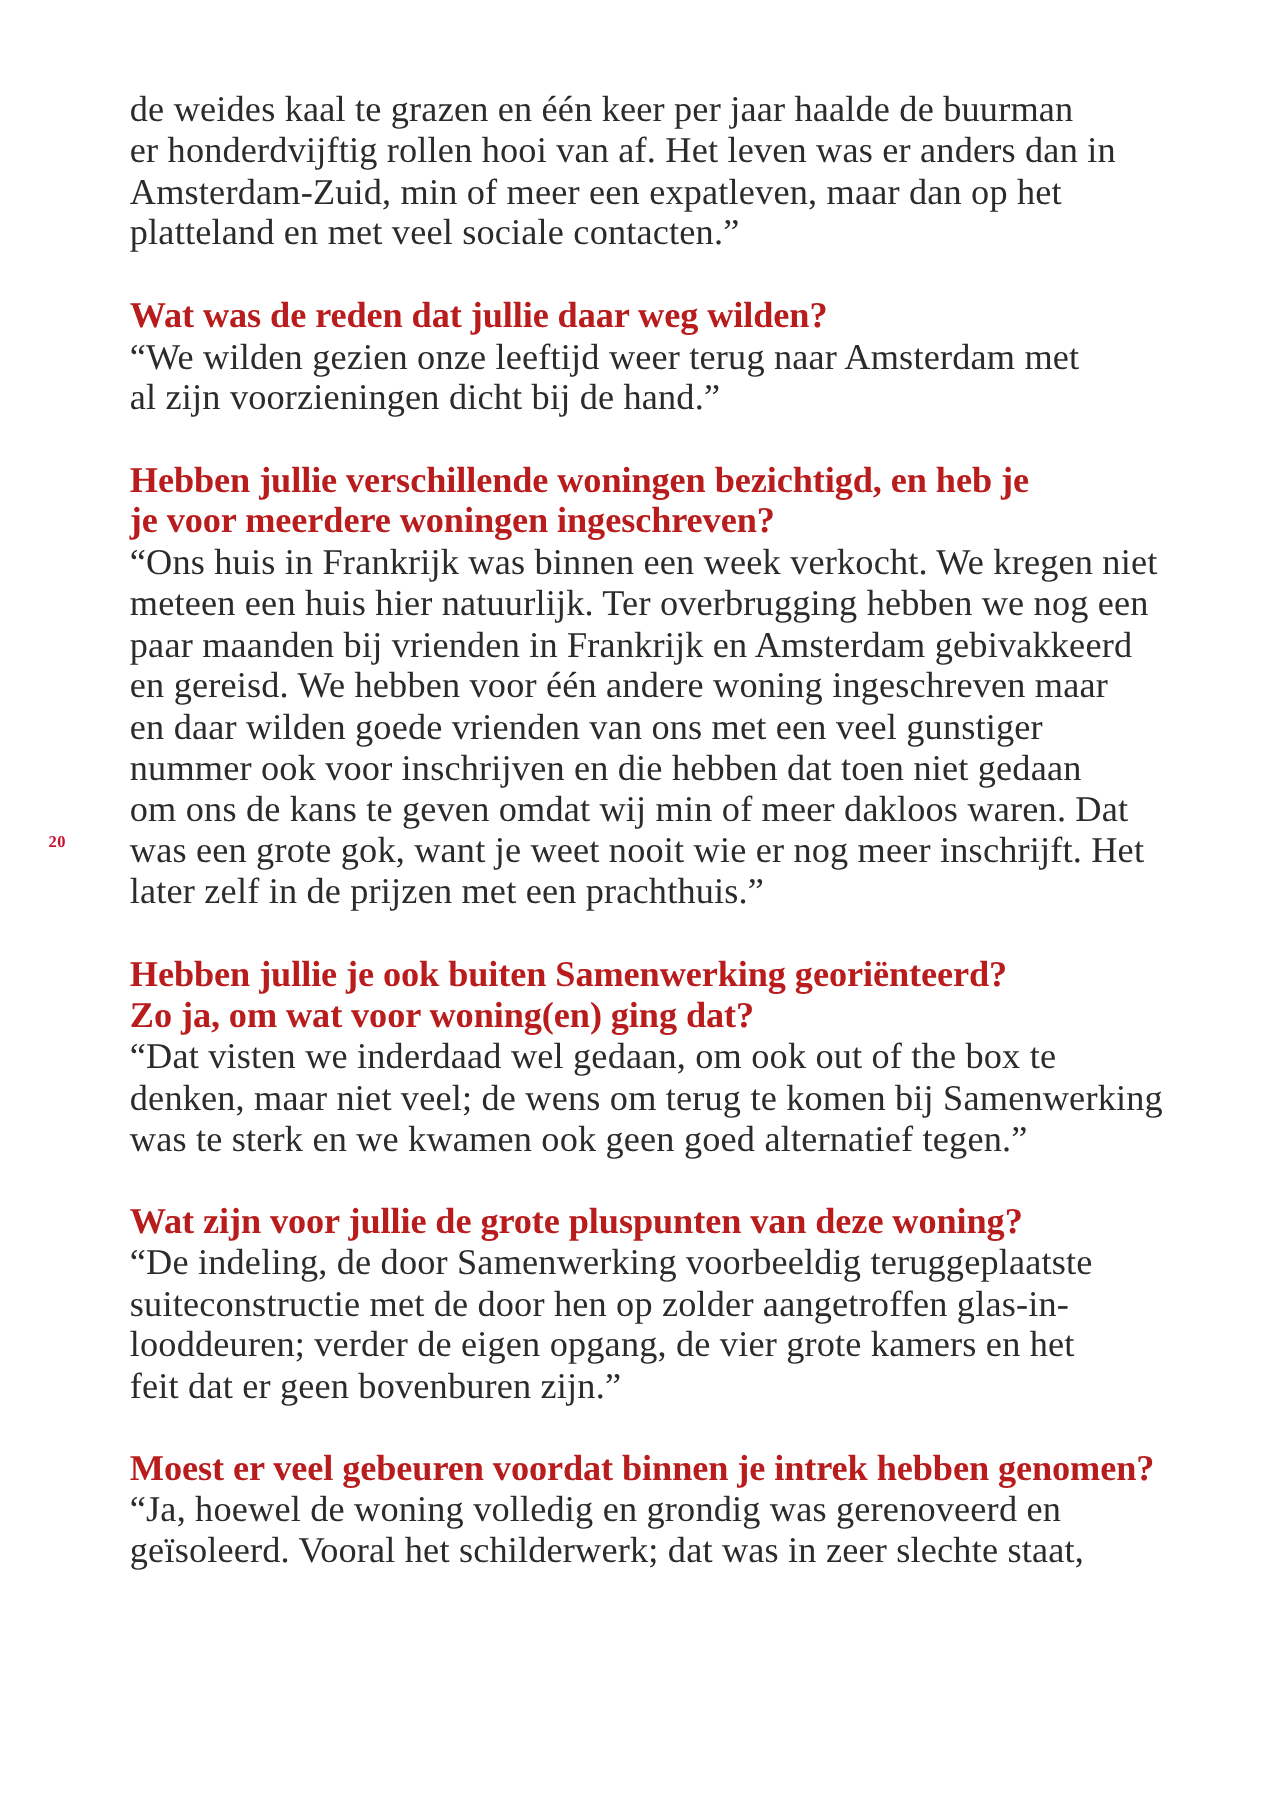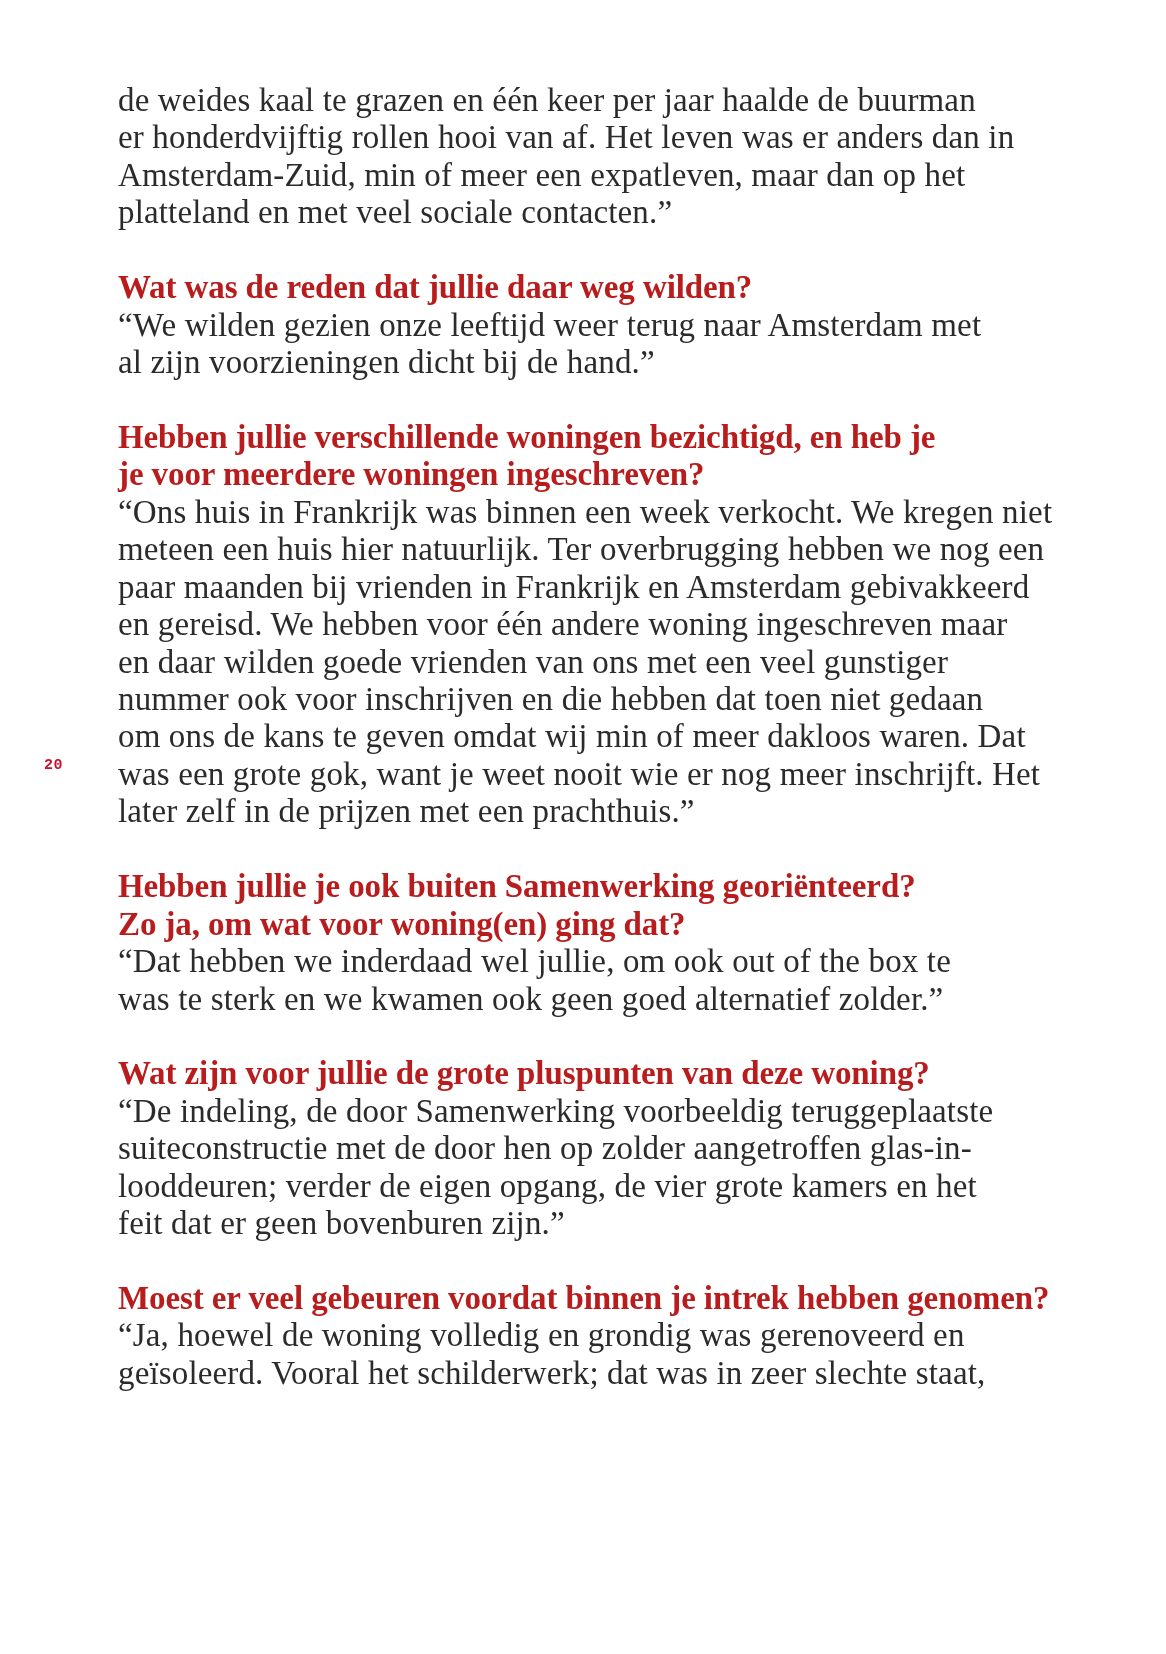--- a/index.html
+++ b/index.html
@@ -10,21 +10,21 @@
     body {
       width: 1166px;
       height: 1654px;
       position: relative;
       overflow: hidden;
     }
     .page-number {
       position: absolute;
       left: 44px;
       top: 757px;
-      font-family: Liberation Mono, monospace;
+      font-family: Liberation Serif, serif;
       font-weight: bold;
       font-size: 15px;
       letter-spacing: 0.5px;
       line-height: 18px;
     }
     .column {
       position: absolute;
       left: 118px;
       top: 82px;
       width: 900px;
@@ -88,22 +88,23 @@
       <span class="line">later zelf in de prijzen met een prachthuis.”</span>
     </div>
   </div>
 
   <div class="block">
     <div class="q">
       <span class="line">Hebben jullie je ook buiten Samenwerking georiënteerd?</span>
       <span class="line">Zo ja, om wat voor woning(en) ging dat?</span>
     </div>
     <div class="a">
-      <span class="line">“Dat hebben we inderdaad wel jullie, om ook out of the box te</span>
-      <span class="line">was te sterk en we kwamen ook geen goed alternatief zolder.”</span>
+      <span class="line">“Dat visten we inderdaad wel gedaan, om ook out of the box te</span>
+      <span class="line">denken, maar niet veel; de wens om terug te komen bij Samenwerking</span>
+      <span class="line">was te sterk en we kwamen ook geen goed alternatief tegen.”</span>
     </div>
   </div>
 
   <div class="block">
     <div class="q">
       <span class="line">Wat zijn voor jullie de grote pluspunten van deze woning?</span>
     </div>
     <div class="a">
       <span class="line">“De indeling, de door Samenwerking voorbeeldig teruggeplaatste</span>
       <span class="line">suiteconstructie met de door hen op zolder aangetroffen glas-in-</span>

